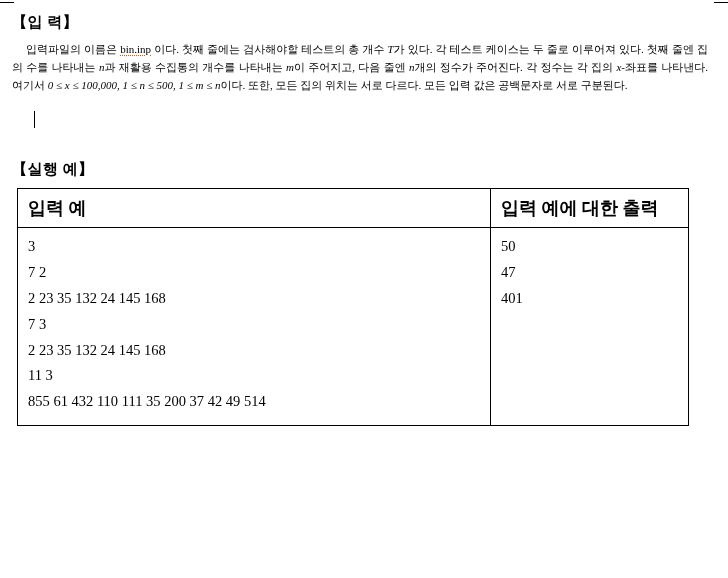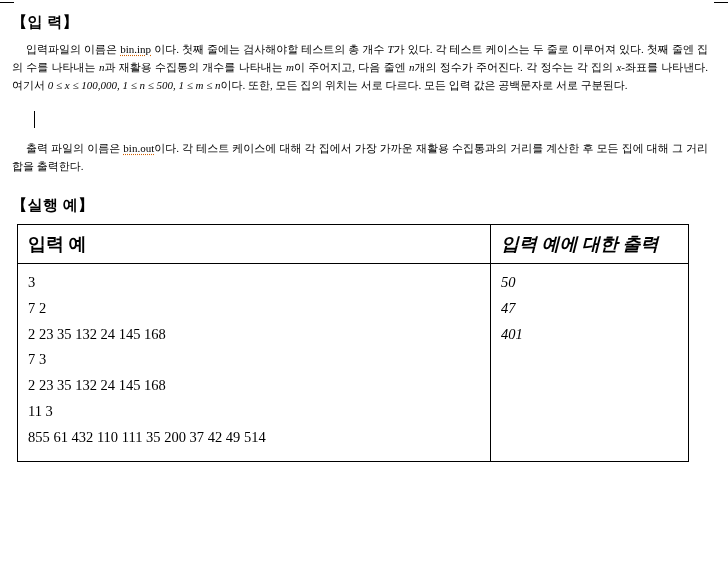--- a/index.html
+++ b/index.html
@@ -93,21 +93,21 @@
     padding: 0;
     vertical-align: top;
   }
   table.example th {
     text-align: left;
     font-weight: bold;
     font-size: 18px;
     padding: 7px 10px 7px 10px;
   }
   .col-in { width: 452px; }
-  .col-out { width: 177px; font-style: italic; }
+  .col-out { width: 177px; }
   .cell-body {
     font-size: 14.5px;
     line-height: 1.78;
     padding: 6px 10px 10px 10px;
     white-space: pre;
     font-family: "Liberation Serif", serif;
   }
   .hdr-row th:first-child { padding-left: 10px; }
 </style>
 </head>
@@ -128,21 +128,20 @@
 
   <div class="gap-m"></div>
 
   <div class="caret-line">
     <div class="caret"></div>
   </div>
 
 
   <div class="gap-s"></div>
 
-  <p class="para"><span class="indent"></span><span>출력  파일의  이름은  </span><span class="spell">bin.out</span><span>이다.  각  테스트  케이스에  대해  각  집에서  가장  가까운  재활용  수집통과의  거리를  계산한  후  모든  집에  대해  그  거리  합을  출력한다.</span></p>
 
   <div class="gap-l"></div>
 
   <div class="section-head">【실행 예】</div>
 
   <div class="gap-s"></div>
 
   <table class="example">
     <tbody>
         <tr class="hdr-row">

